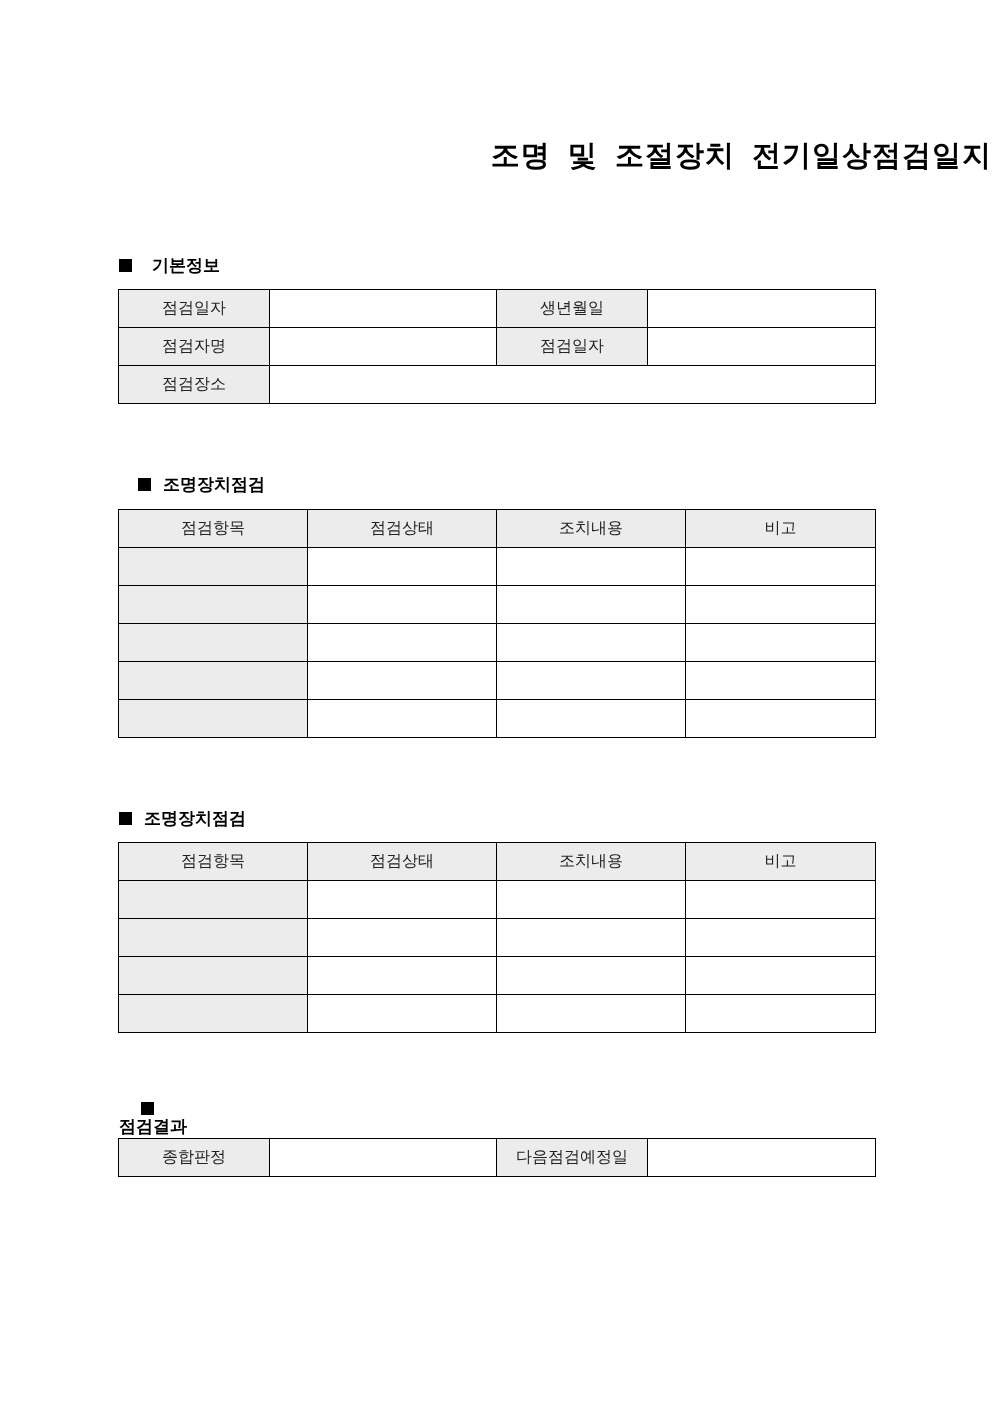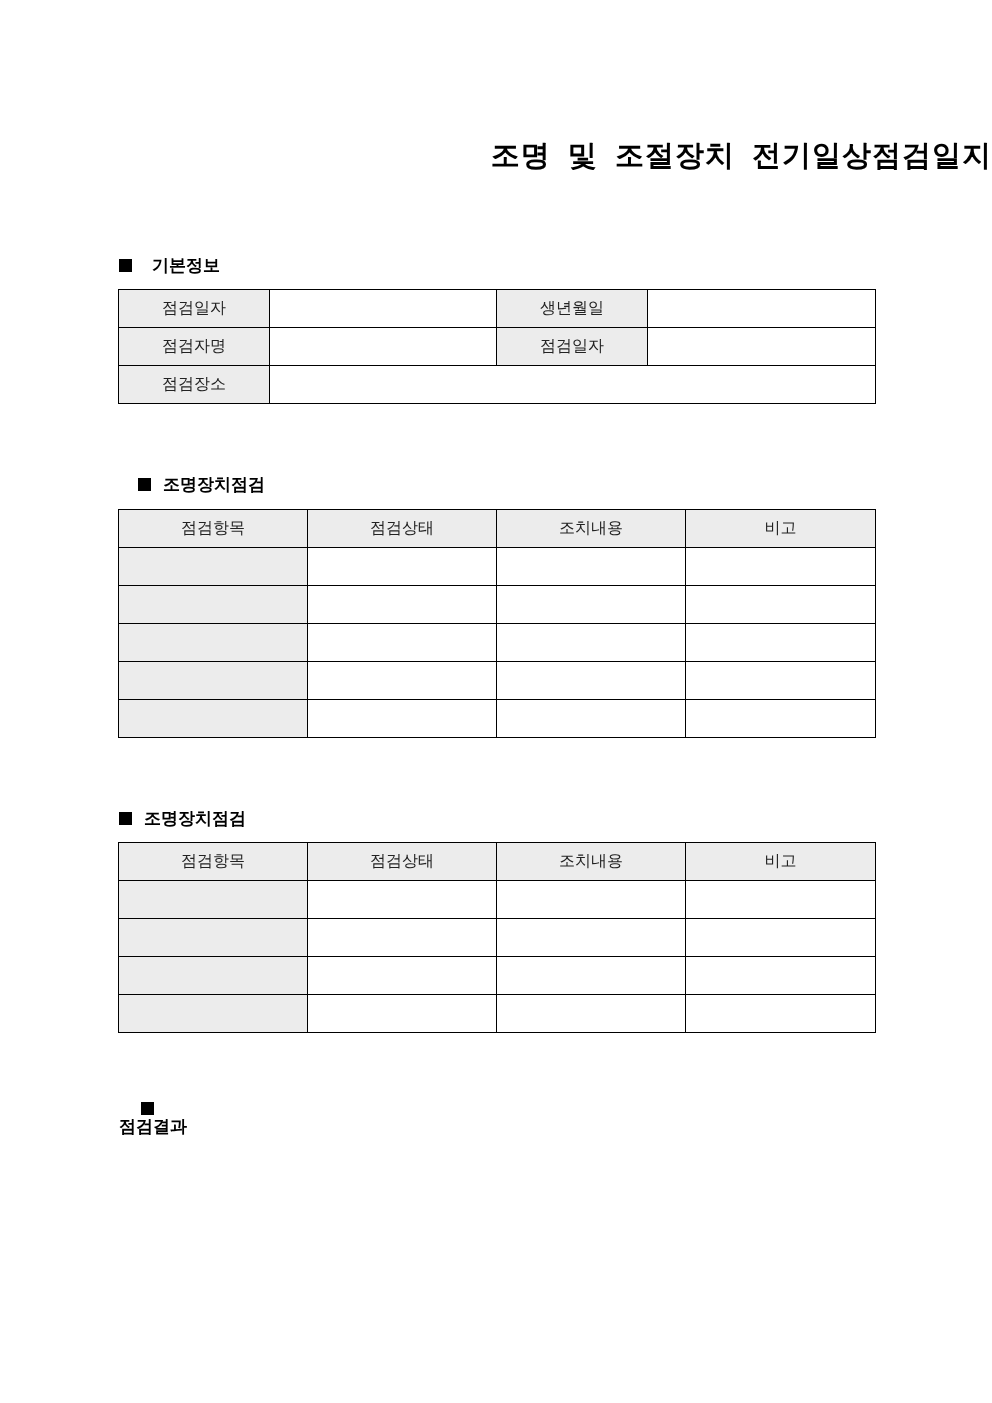--- a/index.html
+++ b/index.html
@@ -170,14 +170,20 @@
   <span>점검결과</span>
 </div>
 <table style="top:1138px;">
   <colgroup>
       <col style="width:151px">
       <col style="width:227px">
       <col style="width:151px">
       <col style="width:228px">
     </colgroup>
   <tbody>
+      <tr>
+    <td class="lbl">종합판정</td>
+    <td class="val"></td>
+    <td class="lbl">다음점검예정일</td>
+    <td class="val"></td>
+  </tr>
 </tbody>
   </table>
 
 </body></html>

